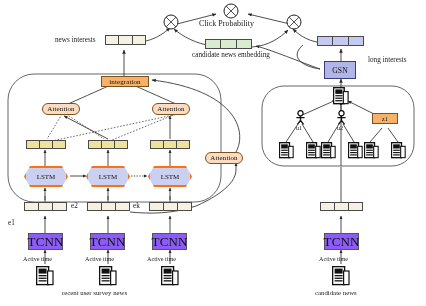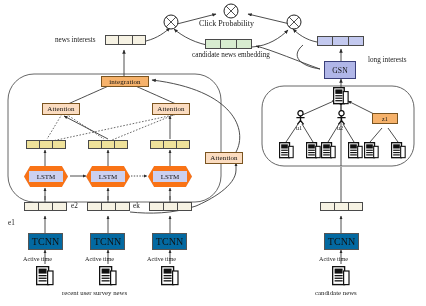--- a/index.html
+++ b/index.html
@@ -17,26 +17,26 @@
   .vec i:last-child{border-right:none;}
   .vec.cream i{background:#f6f2e3;}
   .vec.green i{background:#d8ecd0;}
   .vec.blue  i{background:#c3c9ef;}
   .vec.yellow i{background:#efe29a;}
 
   
   .bx{display:flex;align-items:center;justify-content:center;
       border:1px solid #3a3a3a;box-sizing:border-box;font-size:7px;letter-spacing:.1px;}
   .bx.orange{background:#f6b26b;border-color:#7a5420;}
-  .bx.peach{background:#fbdcc0;border-color:#7a5420;}
+  .bx.peach{background:#fbdcc0;border-color:#7a5420;border-radius:6px;}
   .bx.gsn{background:#b0b6e8;border-color:#3a3f7a;font-size:7.6px;}
-  .bx.tcnn{background:#0369a1;border-color:#555;font-size:10px;}
+  .bx.tcnn{background:#8b5cf6;border-color:#555;font-size:13px;}
 
   
-  .hex{background:#ccd0f0;border:5px solid #f97316;
+  .hex{background:#ccd0f0;border:2px solid #f97316;
        clip-path:polygon(14% 0,86% 0,100% 50%,86% 100%,14% 100%,0 50%);
        display:flex;align-items:center;justify-content:center;font-size:7px;}
 
   .icon{position:absolute;}
   .cap{position:absolute;font-size:6.8px;color:#222;white-space:nowrap;}
 </style>
 </head>
 <body>
 
 <div id="stage">

